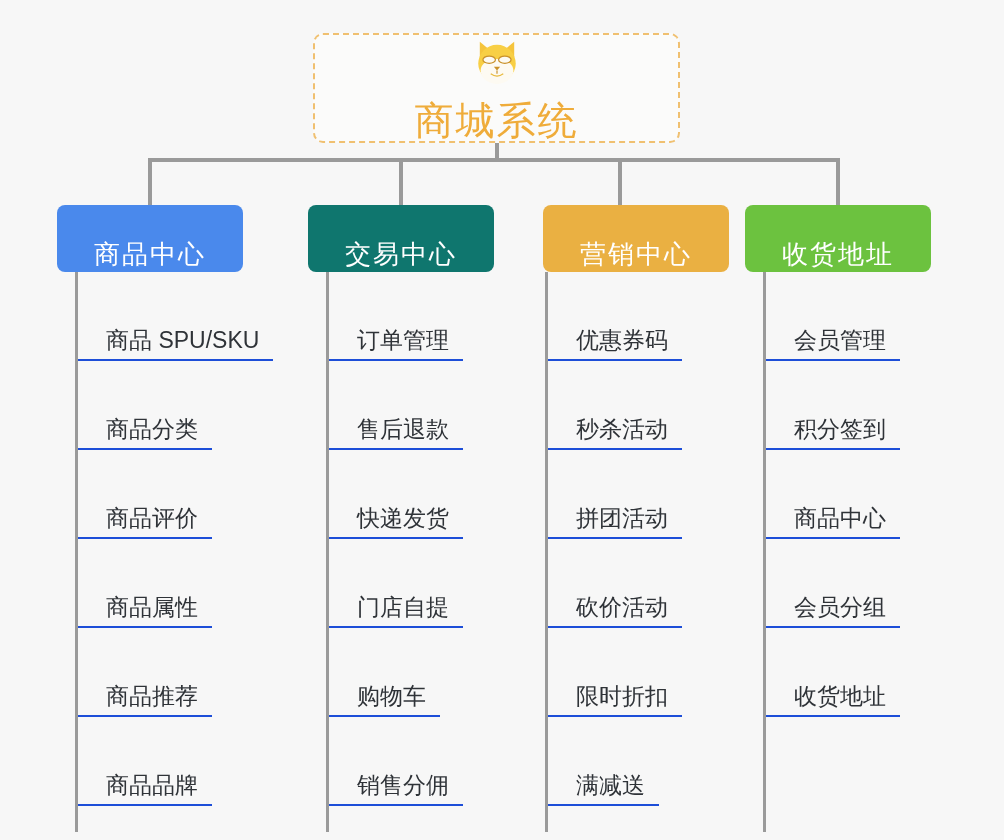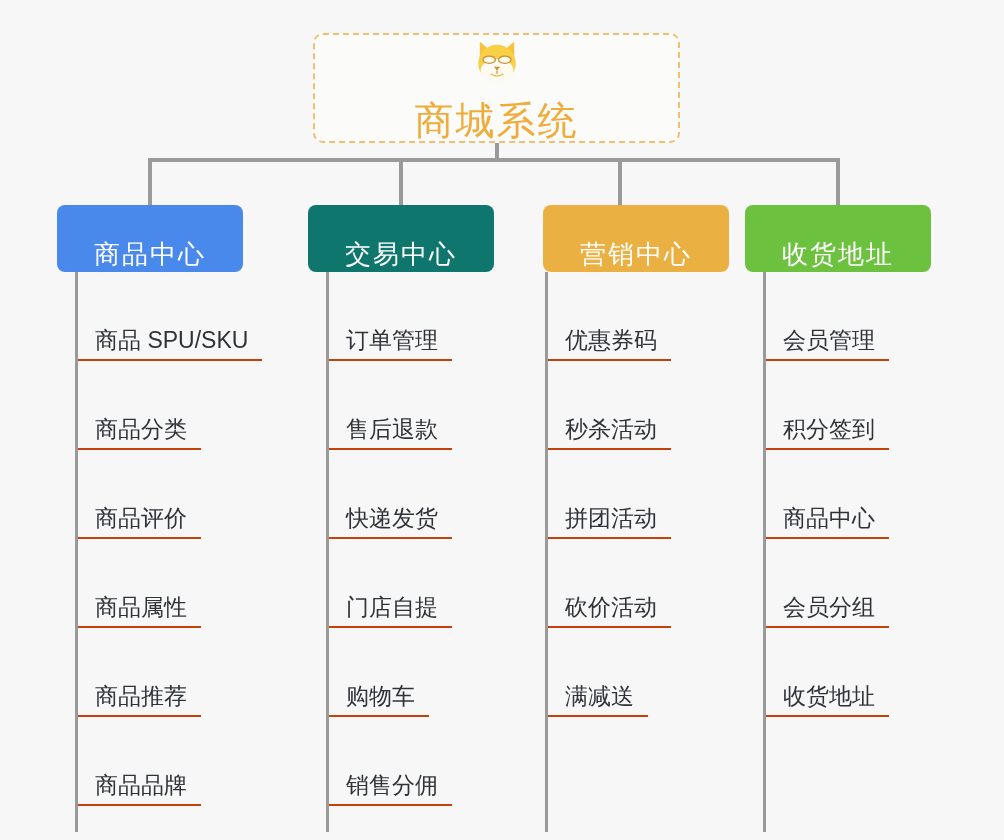--- a/index.html
+++ b/index.html
@@ -80,22 +80,22 @@
     height:89px;
     display:flex;
     align-items:flex-end;
     box-sizing:border-box;
   }
   .item-label{
     display:inline-block;
     font-size:23px;
     color:#2f3338;
     line-height:1.05;
-    padding:0 14px 7px 17px;
-    border-bottom:2px solid #c2410c;
+    padding:0 14px 7px 28px;
+    border-bottom:2px solid #1d4ed8;
     white-space:nowrap;
   }
 </style>
 </head>
 <body>
 
 <div id="canvas">
 
   <div class="root-box">
     <svg class="shiba" viewBox="0 0 64 64" aria-hidden="true">
@@ -198,20 +198,23 @@
       <li class="item">
           <span class="item-label">秒杀活动</span>
         </li>
       <li class="item">
           <span class="item-label">拼团活动</span>
         </li>
       <li class="item">
           <span class="item-label">砍价活动</span>
         </li>
       <li class="item">
+          <span class="item-label">限时折扣</span>
+        </li>
+      <li class="item">
           <span class="item-label">满减送</span>
         </li>
     </ul>
   </div>
 
   <div class="col" style="left:763px;">
     <div class="col-stem"></div>
     <ul class="items">
       <li class="item">
           <span class="item-label">会员管理</span>

